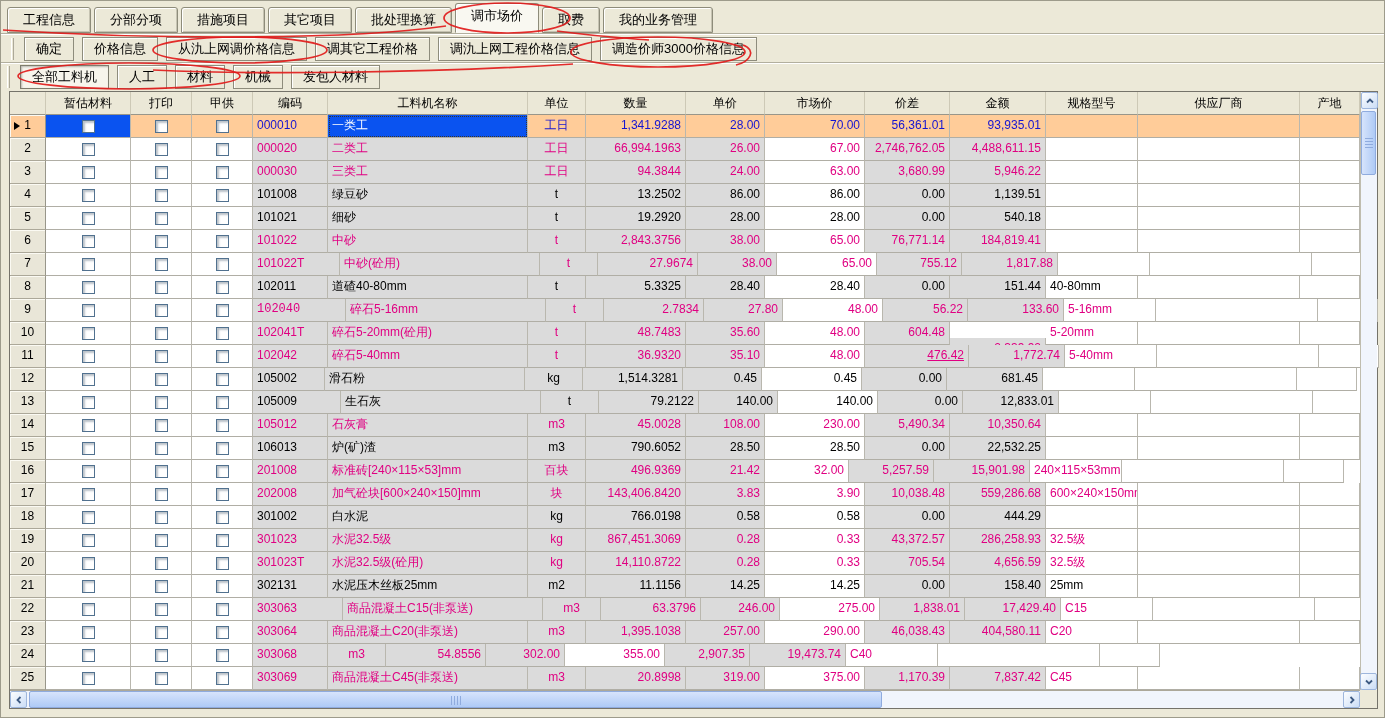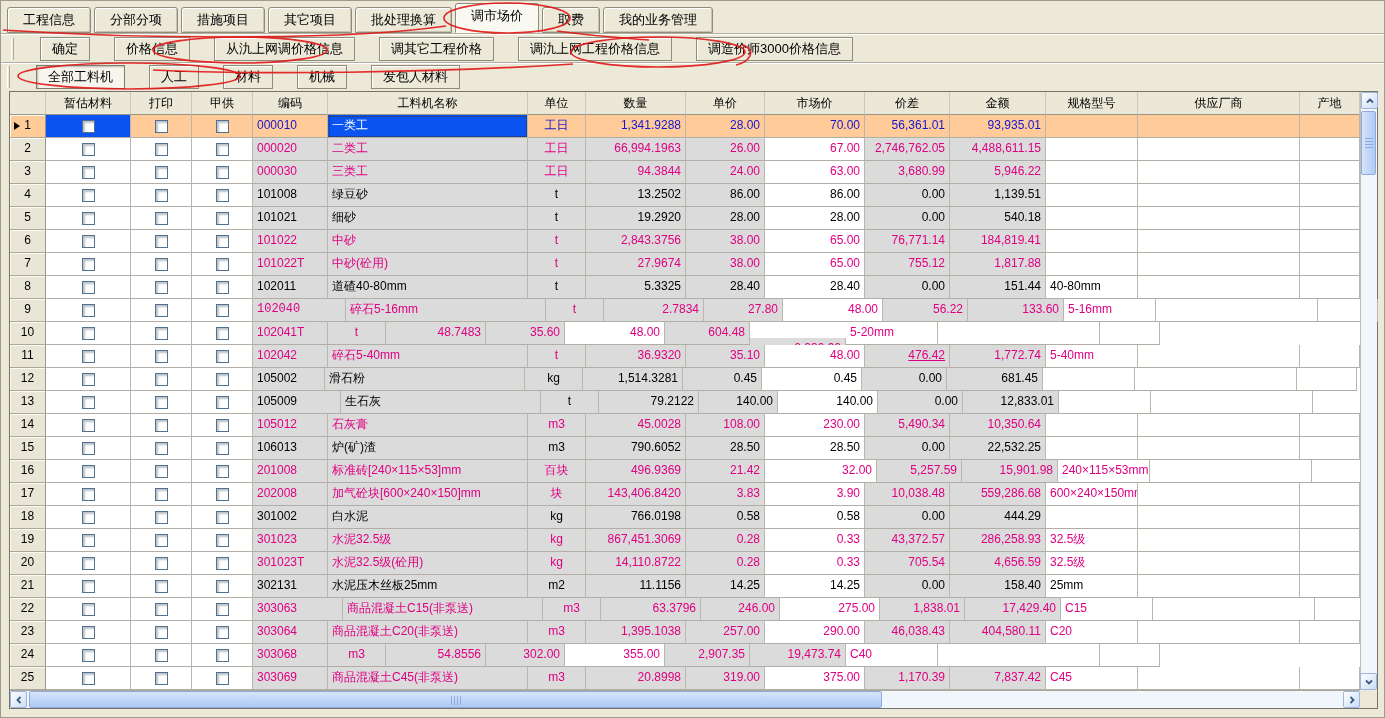--- a/index.html
+++ b/index.html
@@ -12,21 +12,21 @@
   
   .tabsrow { position:absolute; left:6px; top:2px; height:30px; display:flex; align-items:flex-end; gap:3px; z-index:3; }
   .tab {
     height:26px; line-height:24px; padding:0 15px; background:var(--win-bg);
     border:1px solid #8E8C7A; border-radius:3px 3px 0 0; font-size:13px; white-space:nowrap;
     box-shadow: inset 1px 1px 0 #FFFFFF, inset -1px -1px 0 #C6C3B2; cursor:default;
   }
   .tab.active { height:30px; background:#F9F8F1; z-index:4; position:relative; box-shadow: inset 1px 1px 0 #FFFFFF; border-bottom:1px solid #F9F8F1; }
   .hsep { position:absolute; left:0; right:0; height:2px; border-top:1px solid #B2AF9E; border-bottom:1px solid #FFFFFF; z-index:2; }
   
-  .tbrow { position:absolute; left:10px; height:26px; display:flex; gap:24px; align-items:center; z-index:3; }
+  .tbrow { position:absolute; left:10px; height:26px; display:flex; gap:8px; align-items:center; z-index:3; }
   .grip { width:3px; height:22px; border-left:1px solid #FFFFFF; border-right:1px solid #ACA899; margin-right:2px; }
   .tbtn, .fbtn {
     height:24px; line-height:22px; padding:0 11px; background:var(--win-bg);
     border:1px solid #8E8C7C; font-size:13px; white-space:nowrap;
     box-shadow: inset 1px 1px 0 #FFFFFF; font-family:inherit; cursor:default;
   }
   .fbtn.pressed { background:#F7F5EC; box-shadow: inset 1px 1px 2px rgba(0,0,0,.25); border-color:#7E7C6E; }
   
   .grid { position:absolute; left:8px; top:90px; width:1369px; height:618px; background:#FFFFFF; border:1px solid #75736A; }
   .ghead { display:flex; height:23px; background:#EBE8D7; width:1350px; }
@@ -267,21 +267,21 @@
         <div class="gc rowhead">7</div>
         <div class="gc cbcell bg-w" style="width: 85px;">
           <span class="cb"></span>
         </div>
         <div class="gc cbcell bg-w" style="width: 61px;">
           <span class="cb"></span>
         </div>
         <div class="gc cbcell bg-w" style="width: 61px;">
           <span class="cb"></span>
         </div>
-        <div class="gc bg-g al c-chg" style="width: 75px;">101022T</div>
+        <div class="gc bg-g al c-chg" style="width: 87px;">101022T</div>
         <div class="gc bg-g al c-chg" style="width: 200px;">中砂(砼用)</div>
         <div class="gc bg-g ac c-chg" style="width: 58px;">t</div>
         <div class="gc bg-g ar c-chg" style="width: 100px;">27.9674</div>
         <div class="gc bg-g ar c-chg" style="width: 79px;">38.00</div>
         <div class="gc bg-w ar c-chg" style="width: 100px;">65.00</div>
         <div class="gc bg-g ar c-chg" style="width: 85px;">755.12</div>
         <div class="gc bg-g ar c-chg" style="width: 96px;">1,817.88</div>
         <div class="gc bg-w al c-chg" style="width: 92px;"></div>
         <div class="gc bg-w al c-chg" style="width: 162px;"></div>
         <div class="gc bg-w al c-chg" style="width: 60px;"></div>
@@ -337,20 +337,21 @@
         <div class="gc cbcell bg-w" style="width: 85px;">
           <span class="cb"></span>
         </div>
         <div class="gc cbcell bg-w" style="width: 61px;">
           <span class="cb"></span>
         </div>
         <div class="gc cbcell bg-w" style="width: 61px;">
           <span class="cb"></span>
         </div>
         <div class="gc bg-g al c-chg" style="width: 75px;">102041T</div>
+        <div class="gc bg-g al c-chg" style="width: 200px;">碎石5-20mm(砼用)</div>
         <div class="gc bg-g ac c-chg" style="width: 58px;">t</div>
         <div class="gc bg-g ar c-chg" style="width: 100px;">48.7483</div>
         <div class="gc bg-g ar c-chg" style="width: 79px;">35.60</div>
         <div class="gc bg-w ar c-chg" style="width: 100px;">48.00</div>
         <div class="gc bg-g ar c-chg" style="width: 85px;">604.48</div>
         <div class="gc bg-g ar c-chg" style="width: 96px; margin-top: 16px;">2,339.92</div>
         <div class="gc bg-w al c-chg" style="width: 92px;">5-20mm</div>
         <div class="gc bg-w al c-chg" style="width: 162px;"></div>
         <div class="gc bg-w al c-chg" style="width: 60px;"></div>
       </div>
@@ -364,21 +365,21 @@
         </div>
         <div class="gc cbcell bg-w" style="width: 61px;">
           <span class="cb"></span>
         </div>
         <div class="gc bg-g al c-chg" style="width: 75px;">102042</div>
         <div class="gc bg-g al c-chg" style="width: 200px;">碎石5-40mm</div>
         <div class="gc bg-g ac c-chg" style="width: 58px;">t</div>
         <div class="gc bg-g ar c-chg" style="width: 100px;">36.9320</div>
         <div class="gc bg-g ar c-chg" style="width: 79px;">35.10</div>
         <div class="gc bg-w ar c-chg" style="width: 100px;">48.00</div>
-        <div class="gc bg-g ar c-chg" style="width: 85px; text-decoration: underline;">476.42</div>
+        <div class="gc bg-g ar c-chg" style="width: 104px; text-decoration: underline;">476.42</div>
         <div class="gc bg-g ar c-chg" style="width: 96px;">1,772.74</div>
         <div class="gc bg-w al c-chg" style="width: 92px;">5-40mm</div>
         <div class="gc bg-w al c-chg" style="width: 162px;"></div>
         <div class="gc bg-w al c-chg" style="width: 60px;"></div>
       </div>
       <div class="grow">
         <div class="gc rowhead">12</div>
         <div class="gc cbcell bg-w" style="width: 85px;">
           <span class="cb"></span>
         </div>
@@ -478,21 +479,21 @@
           <span class="cb"></span>
         </div>
         <div class="gc cbcell bg-w" style="width: 61px;">
           <span class="cb"></span>
         </div>
         <div class="gc bg-g al c-chg" style="width: 75px;">201008</div>
         <div class="gc bg-g al c-chg" style="width: 200px;">标准砖[240×115×53]mm</div>
         <div class="gc bg-g ac c-chg" style="width: 58px;">百块</div>
         <div class="gc bg-g ar c-chg" style="width: 100px;">496.9369</div>
         <div class="gc bg-g ar c-chg" style="width: 79px;">21.42</div>
-        <div class="gc bg-w ar c-chg" style="width: 112px;">32.00</div>
+        <div class="gc bg-w ar c-chg" style="width: 84px;">32.00</div>
         <div class="gc bg-g ar c-chg" style="width: 85px;">5,257.59</div>
         <div class="gc bg-g ar c-chg" style="width: 96px;">15,901.98</div>
         <div class="gc bg-w al c-chg" style="width: 92px;">240×115×53mm</div>
         <div class="gc bg-w al c-chg" style="width: 162px;"></div>
         <div class="gc bg-w al c-chg" style="width: 60px;"></div>
       </div>
       <div class="grow">
         <div class="gc rowhead">17</div>
         <div class="gc cbcell bg-w" style="width: 85px;">
           <span class="cb"></span>

